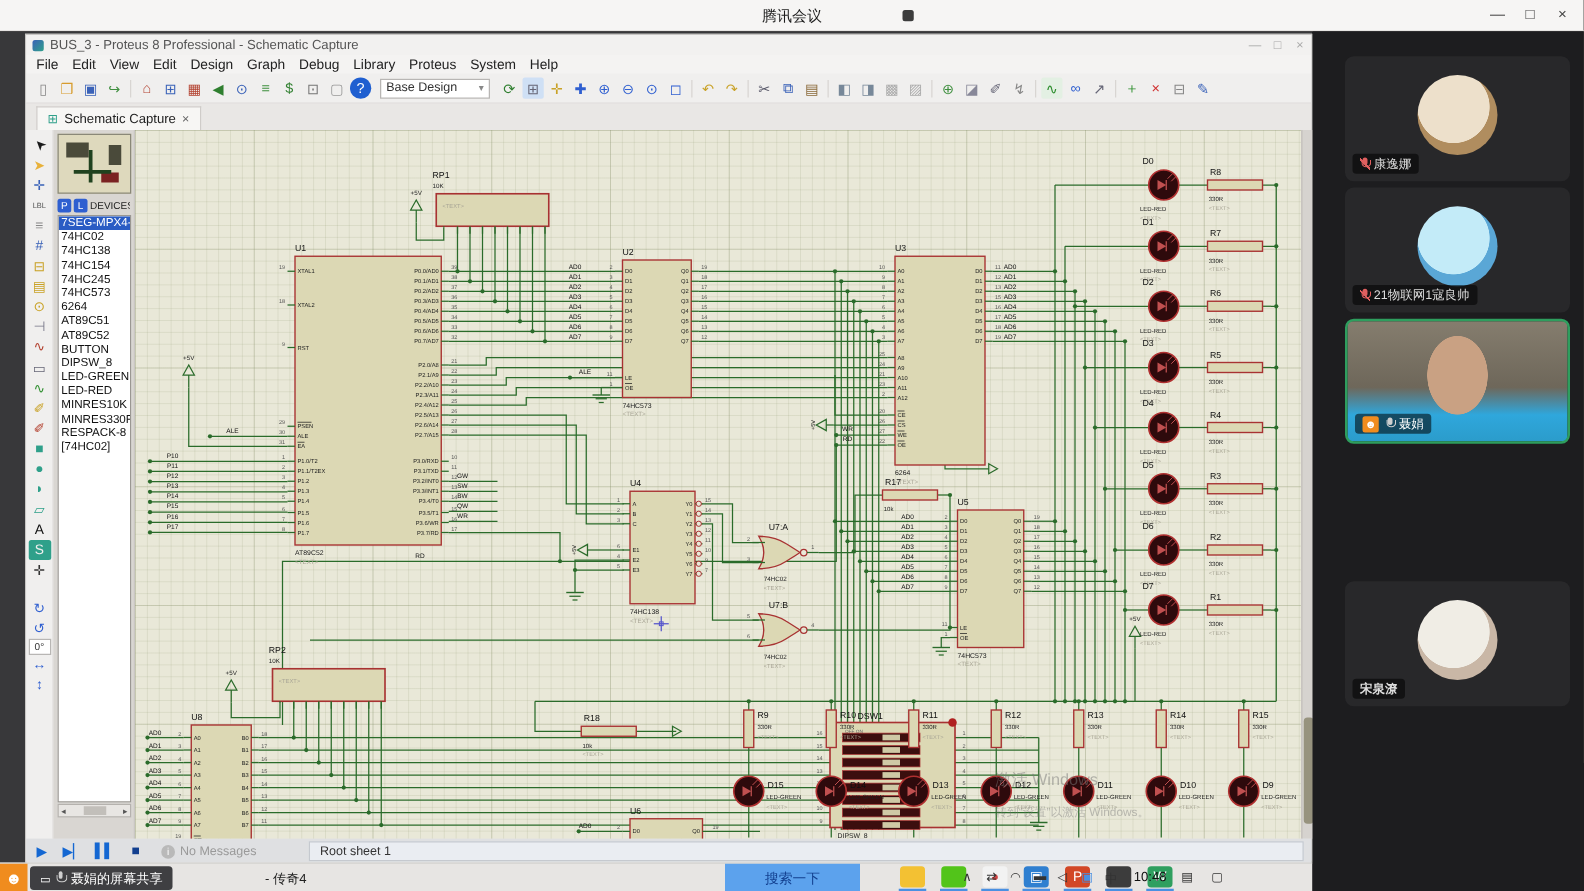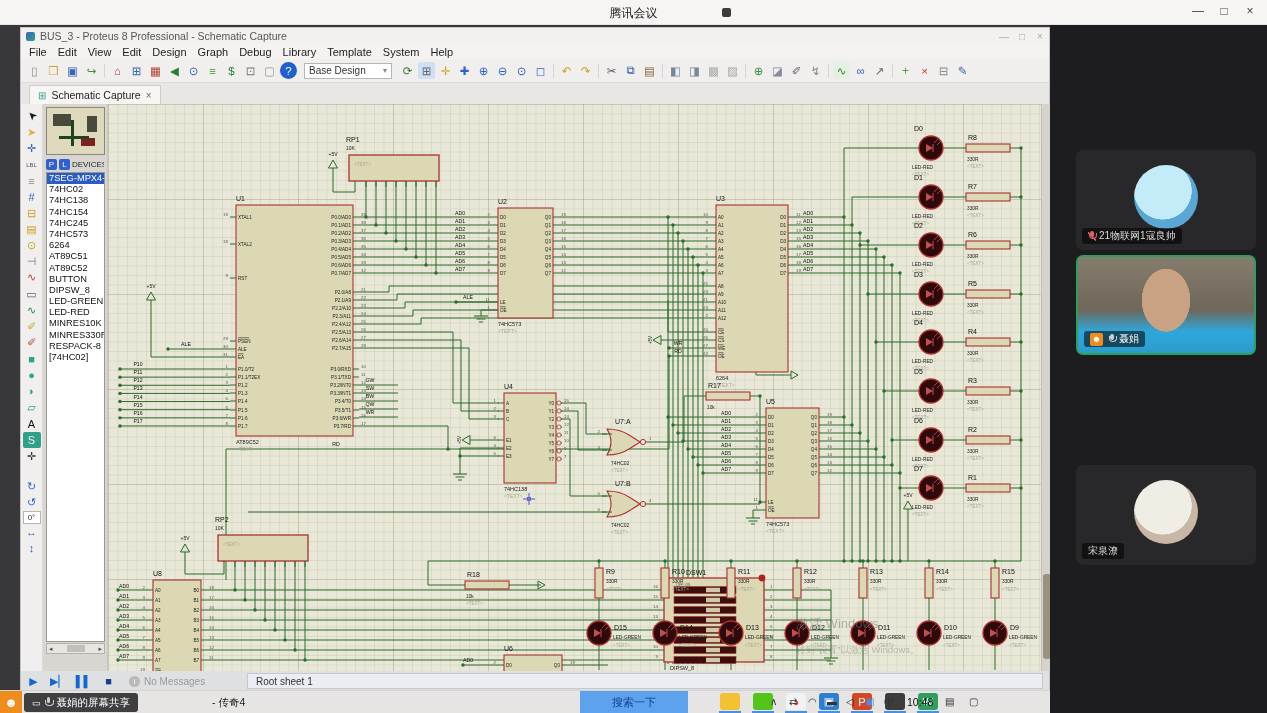--- a/index.html
+++ b/index.html
@@ -113,21 +113,21 @@
     </div>
     <div class="abs" id="pmenu">
         <span>File</span>
         <span>Edit</span>
         <span>View</span>
         <span>Edit</span>
         <span>Design</span>
         <span>Graph</span>
         <span>Debug</span>
         <span>Library</span>
-        <span>Template</span>
+        <span>Proteus</span>
         <span>System</span>
         <span>Help</span>
       </div>
     <div class="abs" id="ptool">
         <span class="ic" style="color: rgb(136, 136, 136);">▯</span>
         <span class="ic" style="color: rgb(215, 156, 46);">❒</span>
         <span class="ic" style="color: rgb(58, 98, 184);">▣</span>
         <span class="ic" style="color: rgb(63, 143, 63);">↪</span>
         <span class="sep"></span>
         <span class="ic" style="color: rgb(179, 65, 47);">⌂</span>
@@ -1381,34 +1381,41 @@
     <span>聂娟的屏幕共享</span>
   </div>
   <div class="abs" id="shareapp">- 传奇4</div>
   <div class="abs" id="searchbox">搜索一下</div>
   <span id="appicons"><span class="appico" style="left: 720px; background: rgb(243, 193, 51); color: rgb(255, 255, 255);"></span><span class="appul" style="left: 719px;"></span><span class="appico" style="left: 753px; background: rgb(82, 196, 26); color: rgb(255, 255, 255);"></span><span class="appul" style="left: 752px;"></span><span class="appico" style="left: 786px; background: rgb(242, 242, 242); color: rgb(208, 69, 69);">◕</span><span class="appul" style="left: 785px;"></span><span class="appico" style="left: 819px; background: rgb(47, 127, 208); color: rgb(255, 255, 255);">▣</span><span class="appul" style="left: 818px;"></span><span class="appico" style="left: 852px; background: rgb(210, 71, 38); color: rgb(255, 255, 255);">P</span><span class="appul" style="left: 851px;"></span><span class="appico" style="left: 885px; background: rgb(60, 60, 60); color: rgb(255, 255, 255);"></span><span class="appul" style="left: 884px;"></span><span class="appico" style="left: 918px; background: rgb(47, 159, 95); color: rgb(255, 255, 255);">W</span><span class="appul" style="left: 917px;"></span></span>
   <span id="trayicons"><span class="tray" style="left: 770px;">∧</span><span class="tray" style="left: 789px;">⇄</span><span class="tray" style="left: 808px;">◠</span><span class="tray" style="left: 827px;">▬</span><span class="tray" style="left: 846px;">◁</span><span class="tray" style="left: 865px; color: rgb(74, 144, 226);">▣</span><span class="tray" style="left: 884px;">中</span><span class="tray" id="tbtime" style="left: 907px;">10:48</span><span class="tray" style="left: 945px;">▤</span><span class="tray" style="left: 969px;">▢</span></span>
 </div>
 
 <div class="abs" id="sidebar">
   <div class="abs" id="participant-list" style="left:0;top:0;width:217px;height:688px">
+      <div class="tile" style="top: 20px;">
+        <div class="avatar" style="background: radial-gradient(circle at 45% 40%, rgb(237, 224, 203) 0px, rgb(237, 224, 203) 55%, rgb(176, 141, 95) 56%, rgb(176, 141, 95) 100%);"></div>
+        <div class="tag">
+          <span class="mic muted"></span>
+          <span>康逸娜</span>
+        </div>
+      </div>
       <div class="tile" style="top: 125px;">
         <div class="avatar" style="background: radial-gradient(circle at 45% 40%, rgb(195, 235, 248) 0px, rgb(195, 235, 248) 55%, rgb(90, 167, 214) 56%, rgb(90, 167, 214) 100%);"></div>
         <div class="tag">
           <span class="mic muted"></span>
           <span>21物联网1寇良帅</span>
         </div>
       </div>
       <div class="tile video speaking" style="top: 230px; background: radial-gradient(40px 52px at 50% 45%, rgb(201, 161, 131) 60%, rgba(0, 0, 0, 0) 61%), linear-gradient(rgb(133, 125, 110) 0%, rgb(110, 103, 90) 55%, rgb(47, 167, 220) 78%, rgb(43, 156, 203) 100%);">
         <div class="tag">
           <span class="hostbadge">☻</span>
           <span class="mic"></span>
           <span>聂娟</span>
         </div>
       </div>
-      <div class="tile" style="top: 440px;">
+      <div class="tile" style="top: 440px; font-weight: bold;">
         <div class="avatar" style="background: radial-gradient(circle at 45% 40%, rgb(240, 237, 229) 0px, rgb(240, 237, 229) 55%, rgb(201, 183, 166) 56%, rgb(201, 183, 166) 100%);"></div>
         <div class="tag">
           <span>宋泉潦</span>
         </div>
       </div>
     </div>
 </div>
 
 </body></html>

